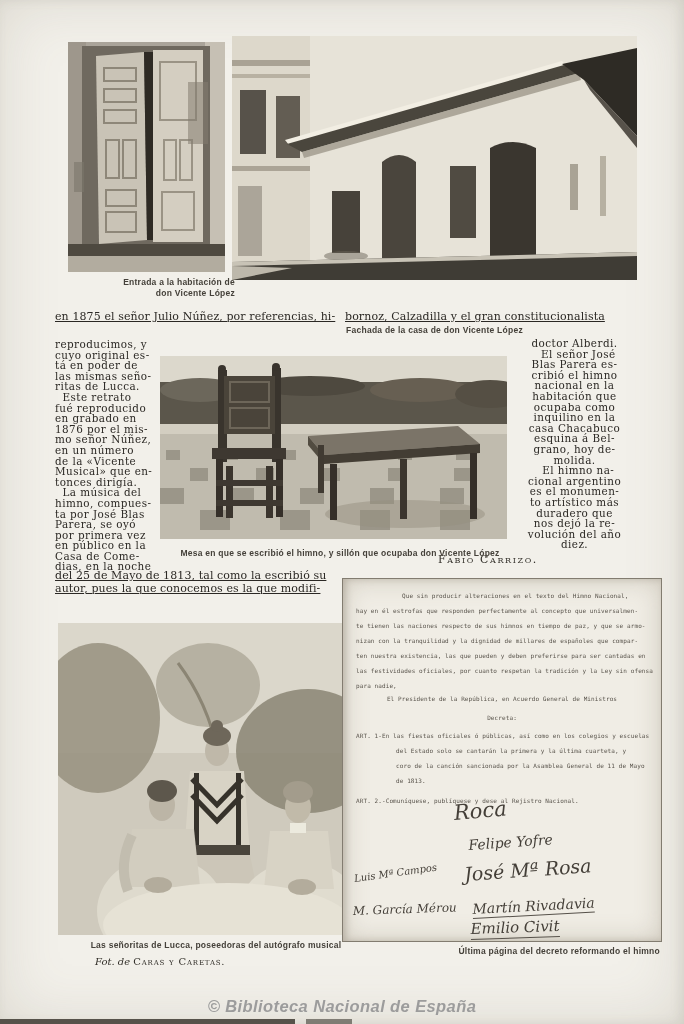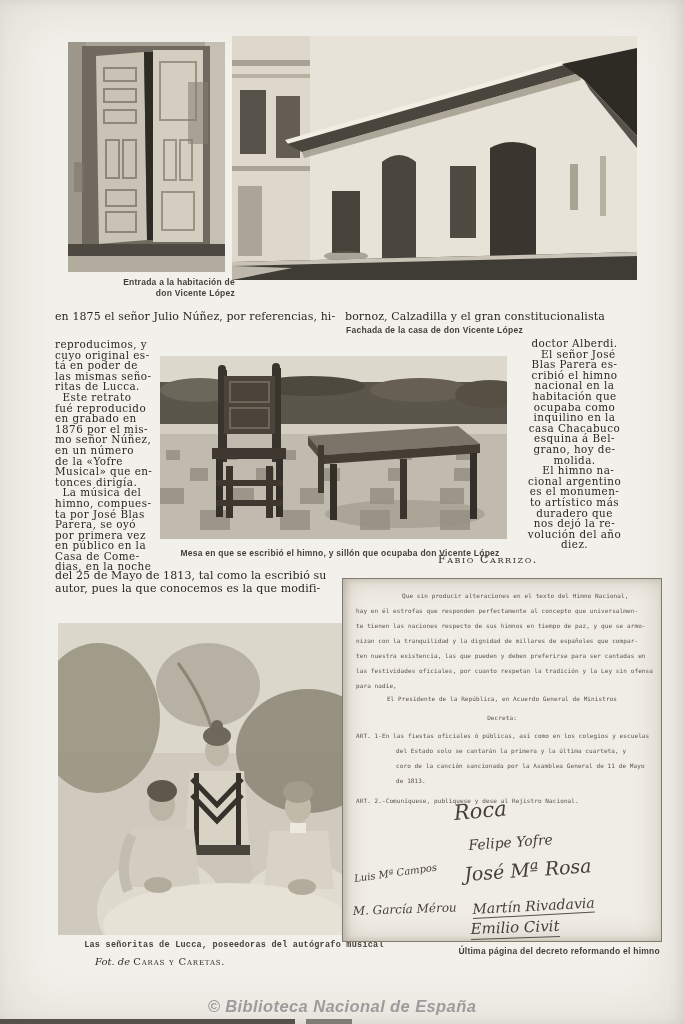--- a/index.html
+++ b/index.html
@@ -14,21 +14,21 @@
   .photo svg{display:block;}
   
   .cap{
     font-family:"Liberation Sans", sans-serif;font-weight:bold;
     font-size:8.5px;line-height:10.5px;letter-spacing:.25px;color:#45413a;
     text-align:center;white-space:nowrap;
   }
   .cap div{white-space:nowrap;}
   
   .tl div{white-space:nowrap;}
-  .col-wide{font-size:11px;line-height:12.8px;letter-spacing:.1px;}
+  .col-wide{font-size:11px;line-height:12.8px;letter-spacing:.1px;text-decoration:underline;}
   .col-narrow{font-size:10.4px;line-height:10.6px;letter-spacing:.45px;}
   .byline{
     font-size:11px;letter-spacing:1.6px;font-variant:small-caps;
     text-align:left;color:#33302a;white-space:nowrap;
   }
   
   .doc{
     background:#f0ede5;border:1px solid #827c70;
     box-shadow:inset 0 0 26px rgba(125,112,90,.30), inset 3px 0 6px rgba(90,80,65,.25);
   }
@@ -141,21 +141,21 @@
       <div>cuyo original es-</div>
       <div>tá en poder de</div>
       <div>las mismas seño-</div>
       <div>ritas de Lucca.</div>
       <div>&nbsp;&nbsp;Este retrato</div>
       <div>fué reproducido</div>
       <div>en grabado en</div>
       <div>1876 por el mis-</div>
       <div>mo señor Núñez,</div>
       <div>en un número</div>
-      <div>de la «Yofre</div>
+      <div>de la «Vicente</div>
       <div>Musical» que en-</div>
       <div>tonces dirigía.</div>
       <div>&nbsp;&nbsp;La música del</div>
       <div>himno, compues-</div>
       <div>ta por José Blas</div>
       <div>Parera, se oyó</div>
       <div>por primera vez</div>
       <div>en público en la</div>
       <div>Casa de Come-</div>
       <div>dias, en la noche</div>
@@ -296,21 +296,21 @@
         <polygon points="212,208 270,208 276,266 206,266" fill="#d8d3c5"></polygon>
         <ellipse cx="240" cy="184" rx="13" ry="16" fill="#c1baa9"></ellipse>
         <ellipse cx="240" cy="169" rx="15" ry="11" fill="#a39c8c"></ellipse>
         <rect x="232" y="200" width="16" height="10" fill="#eceade"></rect>
       </g>
       <ellipse cx="170" cy="302" rx="125" ry="42" fill="#e6e2d5"></ellipse>
       <ellipse cx="100" cy="262" rx="14" ry="8" fill="#b3ac9c"></ellipse>
       <ellipse cx="244" cy="264" rx="14" ry="8" fill="#b3ac9c"></ellipse>
     </svg>
   </div>
-  <div class="abs cap" style="left:68px;top:940px;width:332px;font-family:Liberation Mono, monospace;">Las señoritas de Lucca, poseedoras del autógrafo musical</div>
+  <div class="abs cap" style="left:50px;top:940px;width:332px;">Las señoritas de Lucca, poseedoras del autógrafo musical</div>
   <div class="abs credit" style="left:95px;top:956px;">
     <span>Fot. de </span><span class="sc">Caras y Caretas.</span>
   </div>
 
   <div class="abs doc" style="left:342px;top:578px;width:318px;height:362px;">
     <div class="abs typed tl decree-body" style="left:13px;top:9px;width:294px;">
         <div>Que sin producir alteraciones en el texto del Himno Nacional,</div>
         <div>hay en él estrofas que responden perfectamente al concepto que universalmen-</div>
         <div>te tienen las naciones respecto de sus himnos en tiempo de paz, y que se armo-</div>
         <div>nizan con la tranquilidad y la dignidad de millares de españoles que compar-</div>

